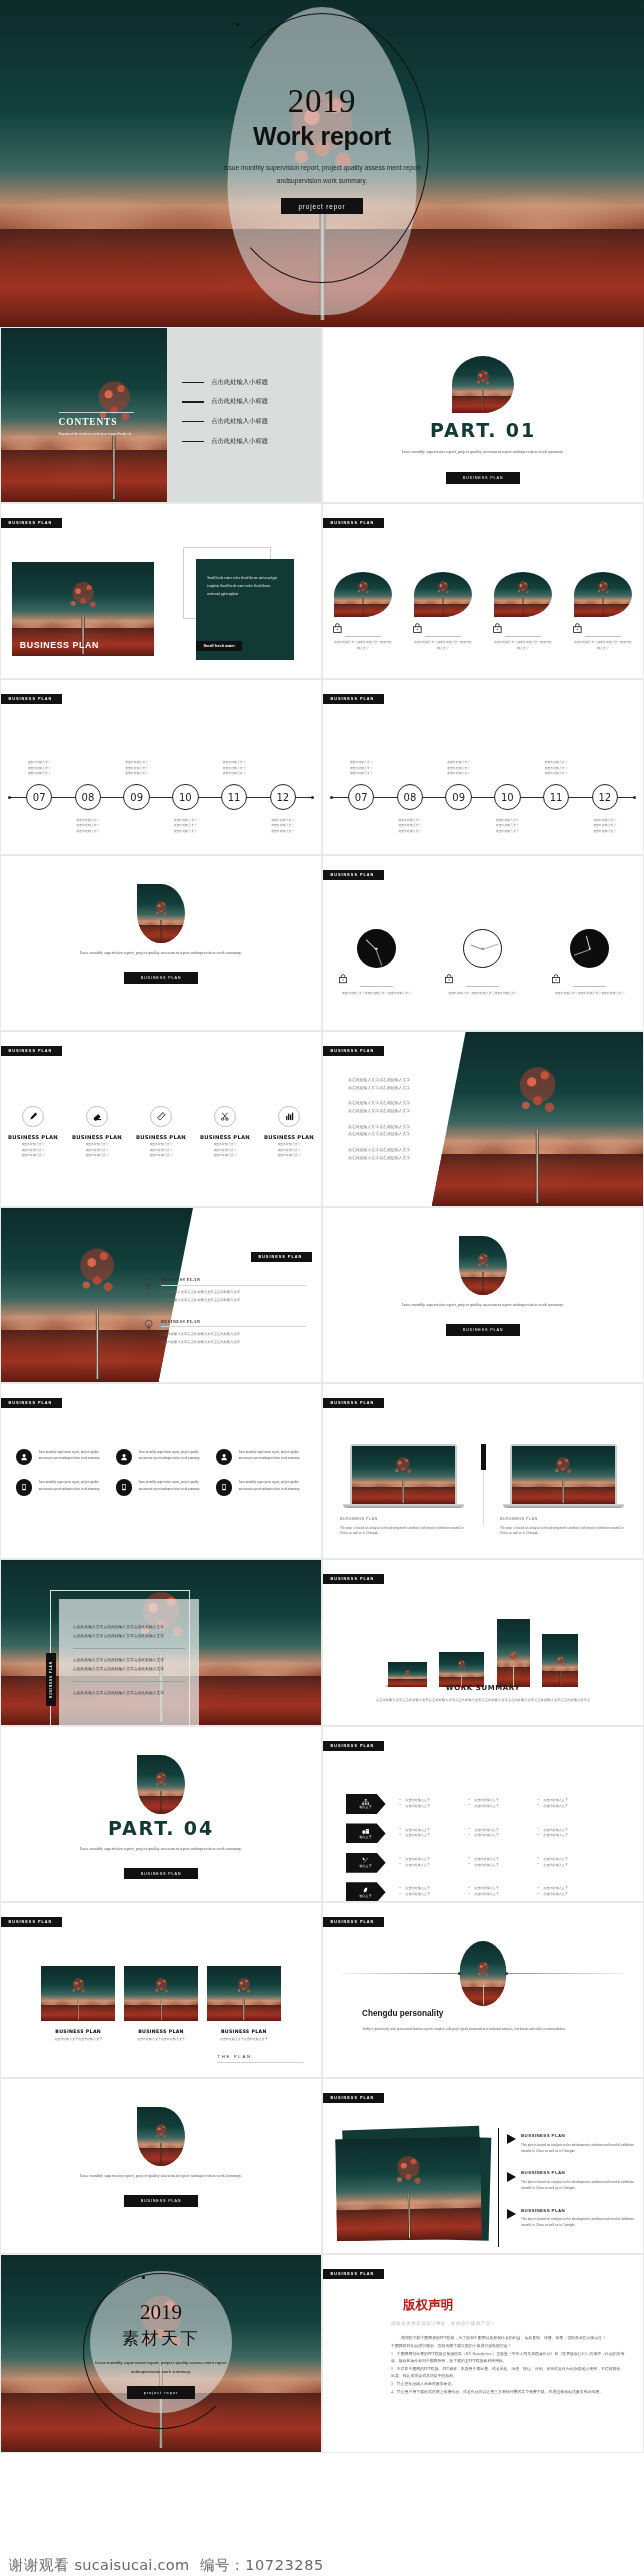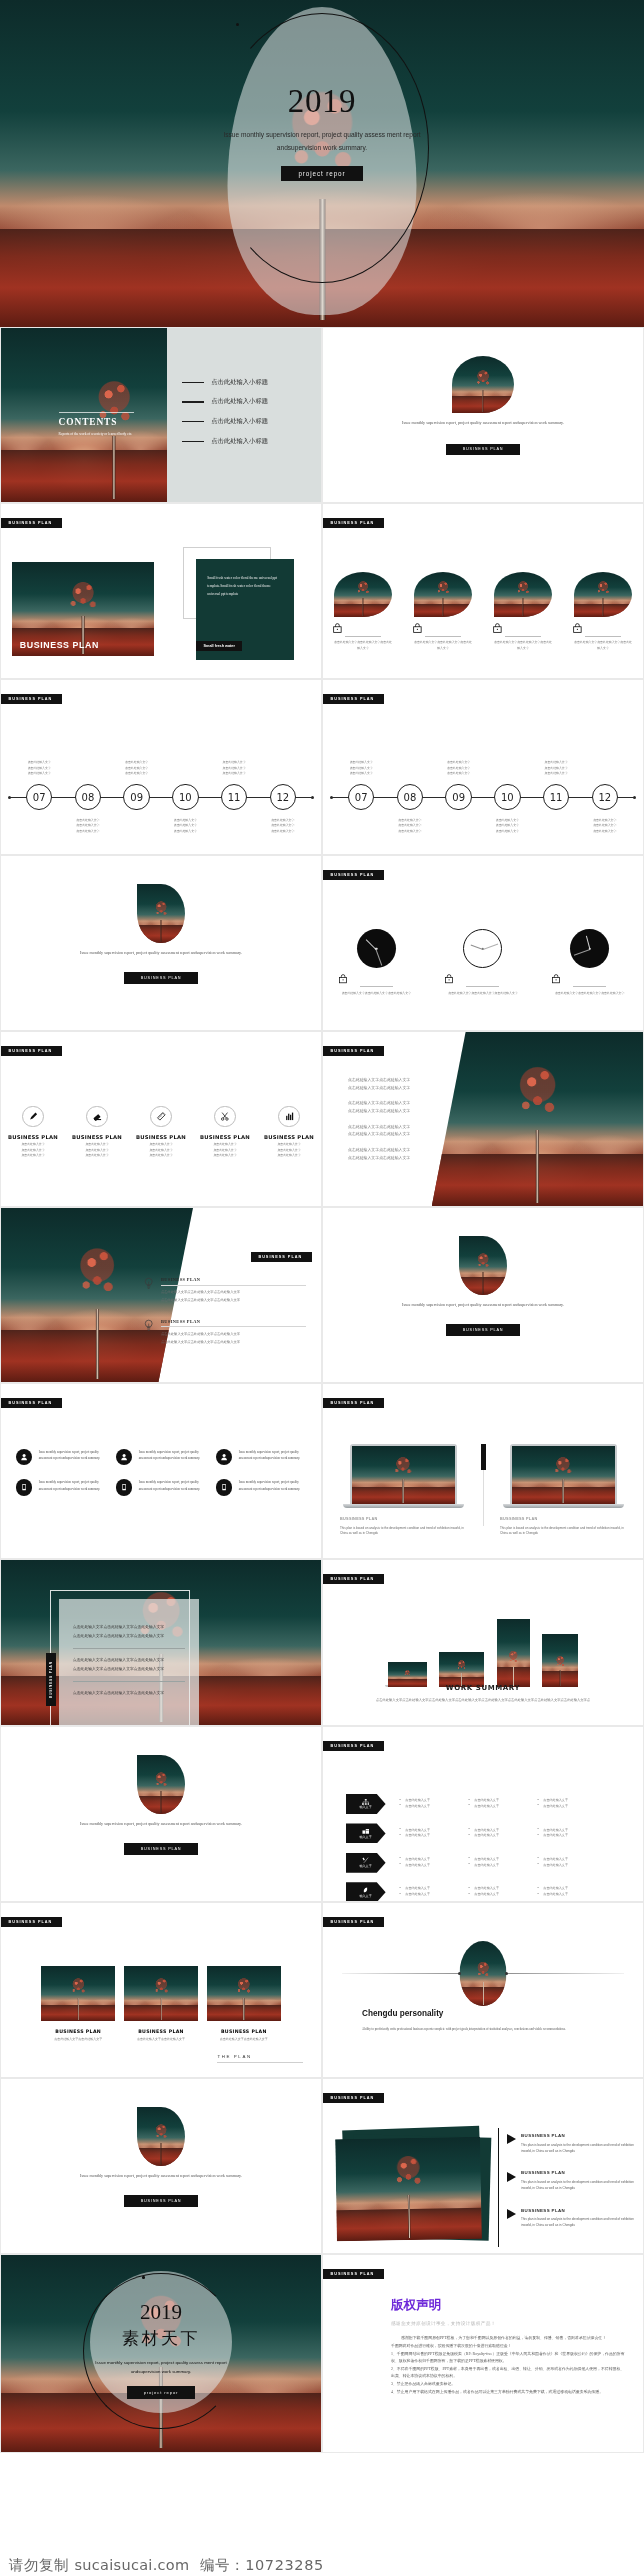--- a/index.html
+++ b/index.html
@@ -237,21 +237,21 @@
     width:156px; height:156px; border-radius:50%; border:0.8px solid #111; border-right-color:transparent; z-index:4;}
   .ty-ring .dot{ position:absolute; left:58px; top:2.5px; width:2.5px;height:2.5px;border-radius:50%;background:#111;}
   .ty-text{ position:absolute; left:0; right:0; top:24%; text-align:center; z-index:5; color:#111; }
   .ty-year{ font-family:"Liberation Serif",serif; font-size:21px; line-height:1; }
   .ty-cn{ font-size:17px; letter-spacing:2.5px; margin-top:3.8px; }
   .ty-sub{ font-size:4.4px; line-height:2.1; margin-top:7.5px; width:157px; margin-left:auto;margin-right:auto; }
   .ty-btn{ display:inline-block; margin-top:10px; background:#111; color:#eee; font-size:4.1px; letter-spacing:0.9px; padding:3.8px 16.4px; }
 
   
   .cr-body{ position:absolute; left:68px; right:15px; top:42px; }
-  .cr-body h2{ font-size:12.6px; font-weight:700; color:#6d28d9; font-family:Liberation Mono, monospace;}
+  .cr-body h2{ font-size:12.6px; font-weight:700; color:#b91c1c; font-family:Liberation Mono, monospace;margin-left:12px;}
   .cr-body .lead{ font-size:4.7px; color:#b4b4b4; margin-top:6.3px; letter-spacing:0.3px; }
   .cr-body .para{ font-size:3.9px; line-height:1.85; color:#575757; margin-top:8.8px;
     font-family:"Liberation Serif",serif; }
   .cr-body .para p{ margin-bottom:0.6px; }
   .cr-body .para p.indent{ text-indent:10px; }
 
   
   .wm{ position:absolute; left:0; bottom:1.3px; width:100%; z-index:40;
     font-size:14.5px; color:#5a5a5a; letter-spacing:0.6px; padding-left:8.8px;
     font-family:"DejaVu Sans", sans-serif; opacity:.92; }
@@ -270,20 +270,21 @@
           <div class="crown"></div>
           <div class="trunk"></div>
         </div>
     </div>
     <div class="cover-oval"></div>
     <div class="cover-ring">
         <span class="dot"></span>
       </div>
     <div class="cover-text">
       <div class="cover-year">2019</div>
+      <div class="cover-title">Work report</div>
       <div class="cover-sub">Issue monthly supervision report, project quality assess ment report andsupervision work summary.</div>
       <div class="cover-btn">project repor</div>
     </div>
   </div>
 
   <div class="slide half">
     <div class="contents-left">
       <div class="photo-wrap">
           <div class="photo"></div>
         <div class="tree" style="width:107px;height:135px;right:0;left:auto;transform:none;">
@@ -323,20 +324,21 @@
     <div style="position:absolute;left:0;right:0;top:28px;text-align:center;">
       <div class="leaf" style="width:62px;height:57px;margin:0 auto 6.3px;">
         <div class="photo-wrap">
             <div class="photo"></div>
             <div class="tree" style="width:44px;height:48px;">
               <div class="crown"></div>
               <div class="trunk"></div>
             </div>
           </div>
       </div>
+      <div class="part-title">PART. 01</div>
       <div class="part-sub">Issue monthly supervision report, project quality assessment report andsupervision work summary.</div>
       <div style="margin-top:14px;"><span class="part-btn">BUSINESS PLAN</span></div>
     </div>
   </div>
 
   <div class="slide half">
     <div class="bp-tag left">BUSINESS PLAN</div>
     <div class="bpcard-img">
       <div class="photo-wrap">
           <div class="photo"></div>
@@ -940,20 +942,21 @@
     <div style="position:absolute;left:0;right:0;top:28px;text-align:center;">
       <div class="leaf flip" style="width:48px;height:59px;margin:0 auto 2.5px;border-radius:0 50% 50% 50%;">
         <div class="photo-wrap">
             <div class="photo"></div>
             <div class="tree" style="width:36px;height:47px;">
               <div class="crown"></div>
               <div class="trunk"></div>
             </div>
           </div>
       </div>
+      <div class="part-title">PART. 04</div>
       <div class="part-sub">Issue monthly supervision report, project quality assessment report andsupervision work summary.</div>
       <div style="margin-top:12.6px;"><span class="part-btn">BUSINESS PLAN</span></div>
     </div>
   </div>
 
   <div class="slide half">
     <div class="bp-tag left">BUSINESS PLAN</div>
     <div class="arrow-rows">
       <div class="arrow-row">
         <div class="arrow-tag">
@@ -1201,17 +1204,17 @@
         <p>2、不得将千图网的PPT模版、PPT素材，本身用于再出售，或者出租、出借、转让、分销、发布或者作为礼物供他人使用，不得转授权、出卖、转让本协议或本协议中的权利。</p>
         <p>3、禁止把作品纳入商标或服务标记。</p>
         <p>4、禁止用户用下载格式在网上传播作品，或者作品可以让第三方单独付费或共享免费下载，或通过移动电话服务系统传播。</p>
       </div>
     </div>
   </div>
 
 </div>
 
 <div class="wm">
-  <span>请勿复制</span>
+  <span>谢谢观看</span>
   <span class="site">sucaisucai.com</span>
   &nbsp;<span>编号：</span><span>10723285</span>
 </div>
 
 
 </body></html>

